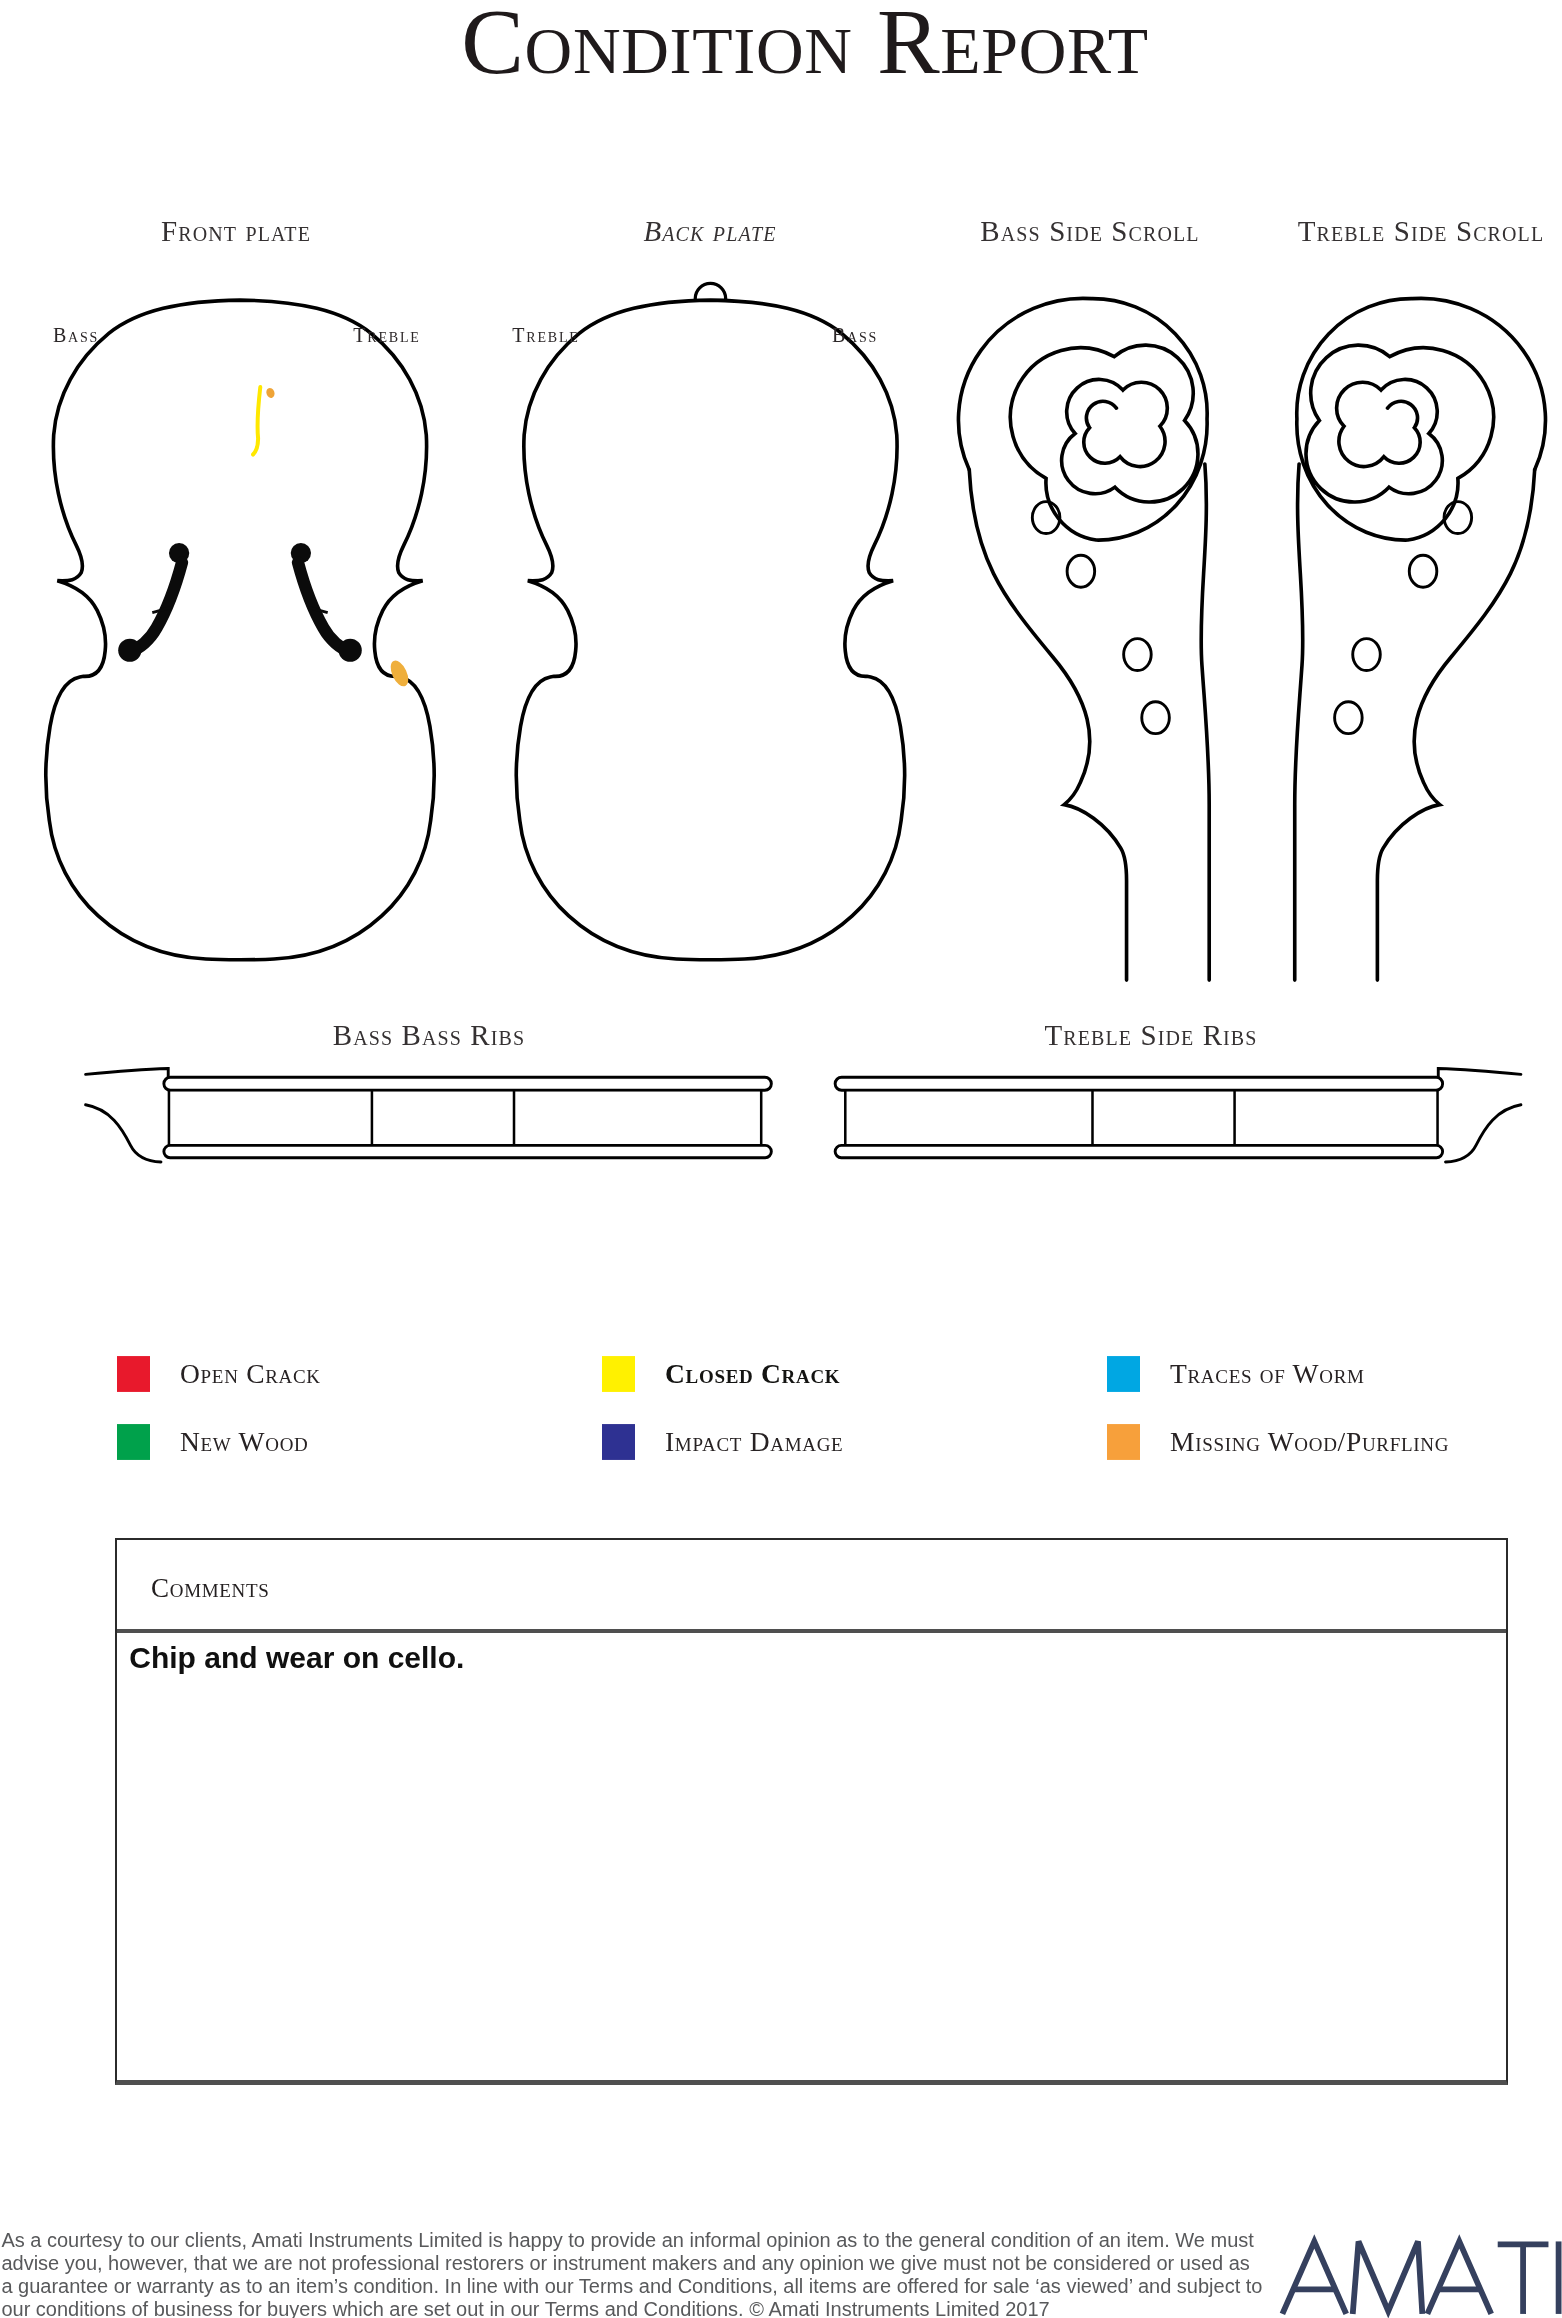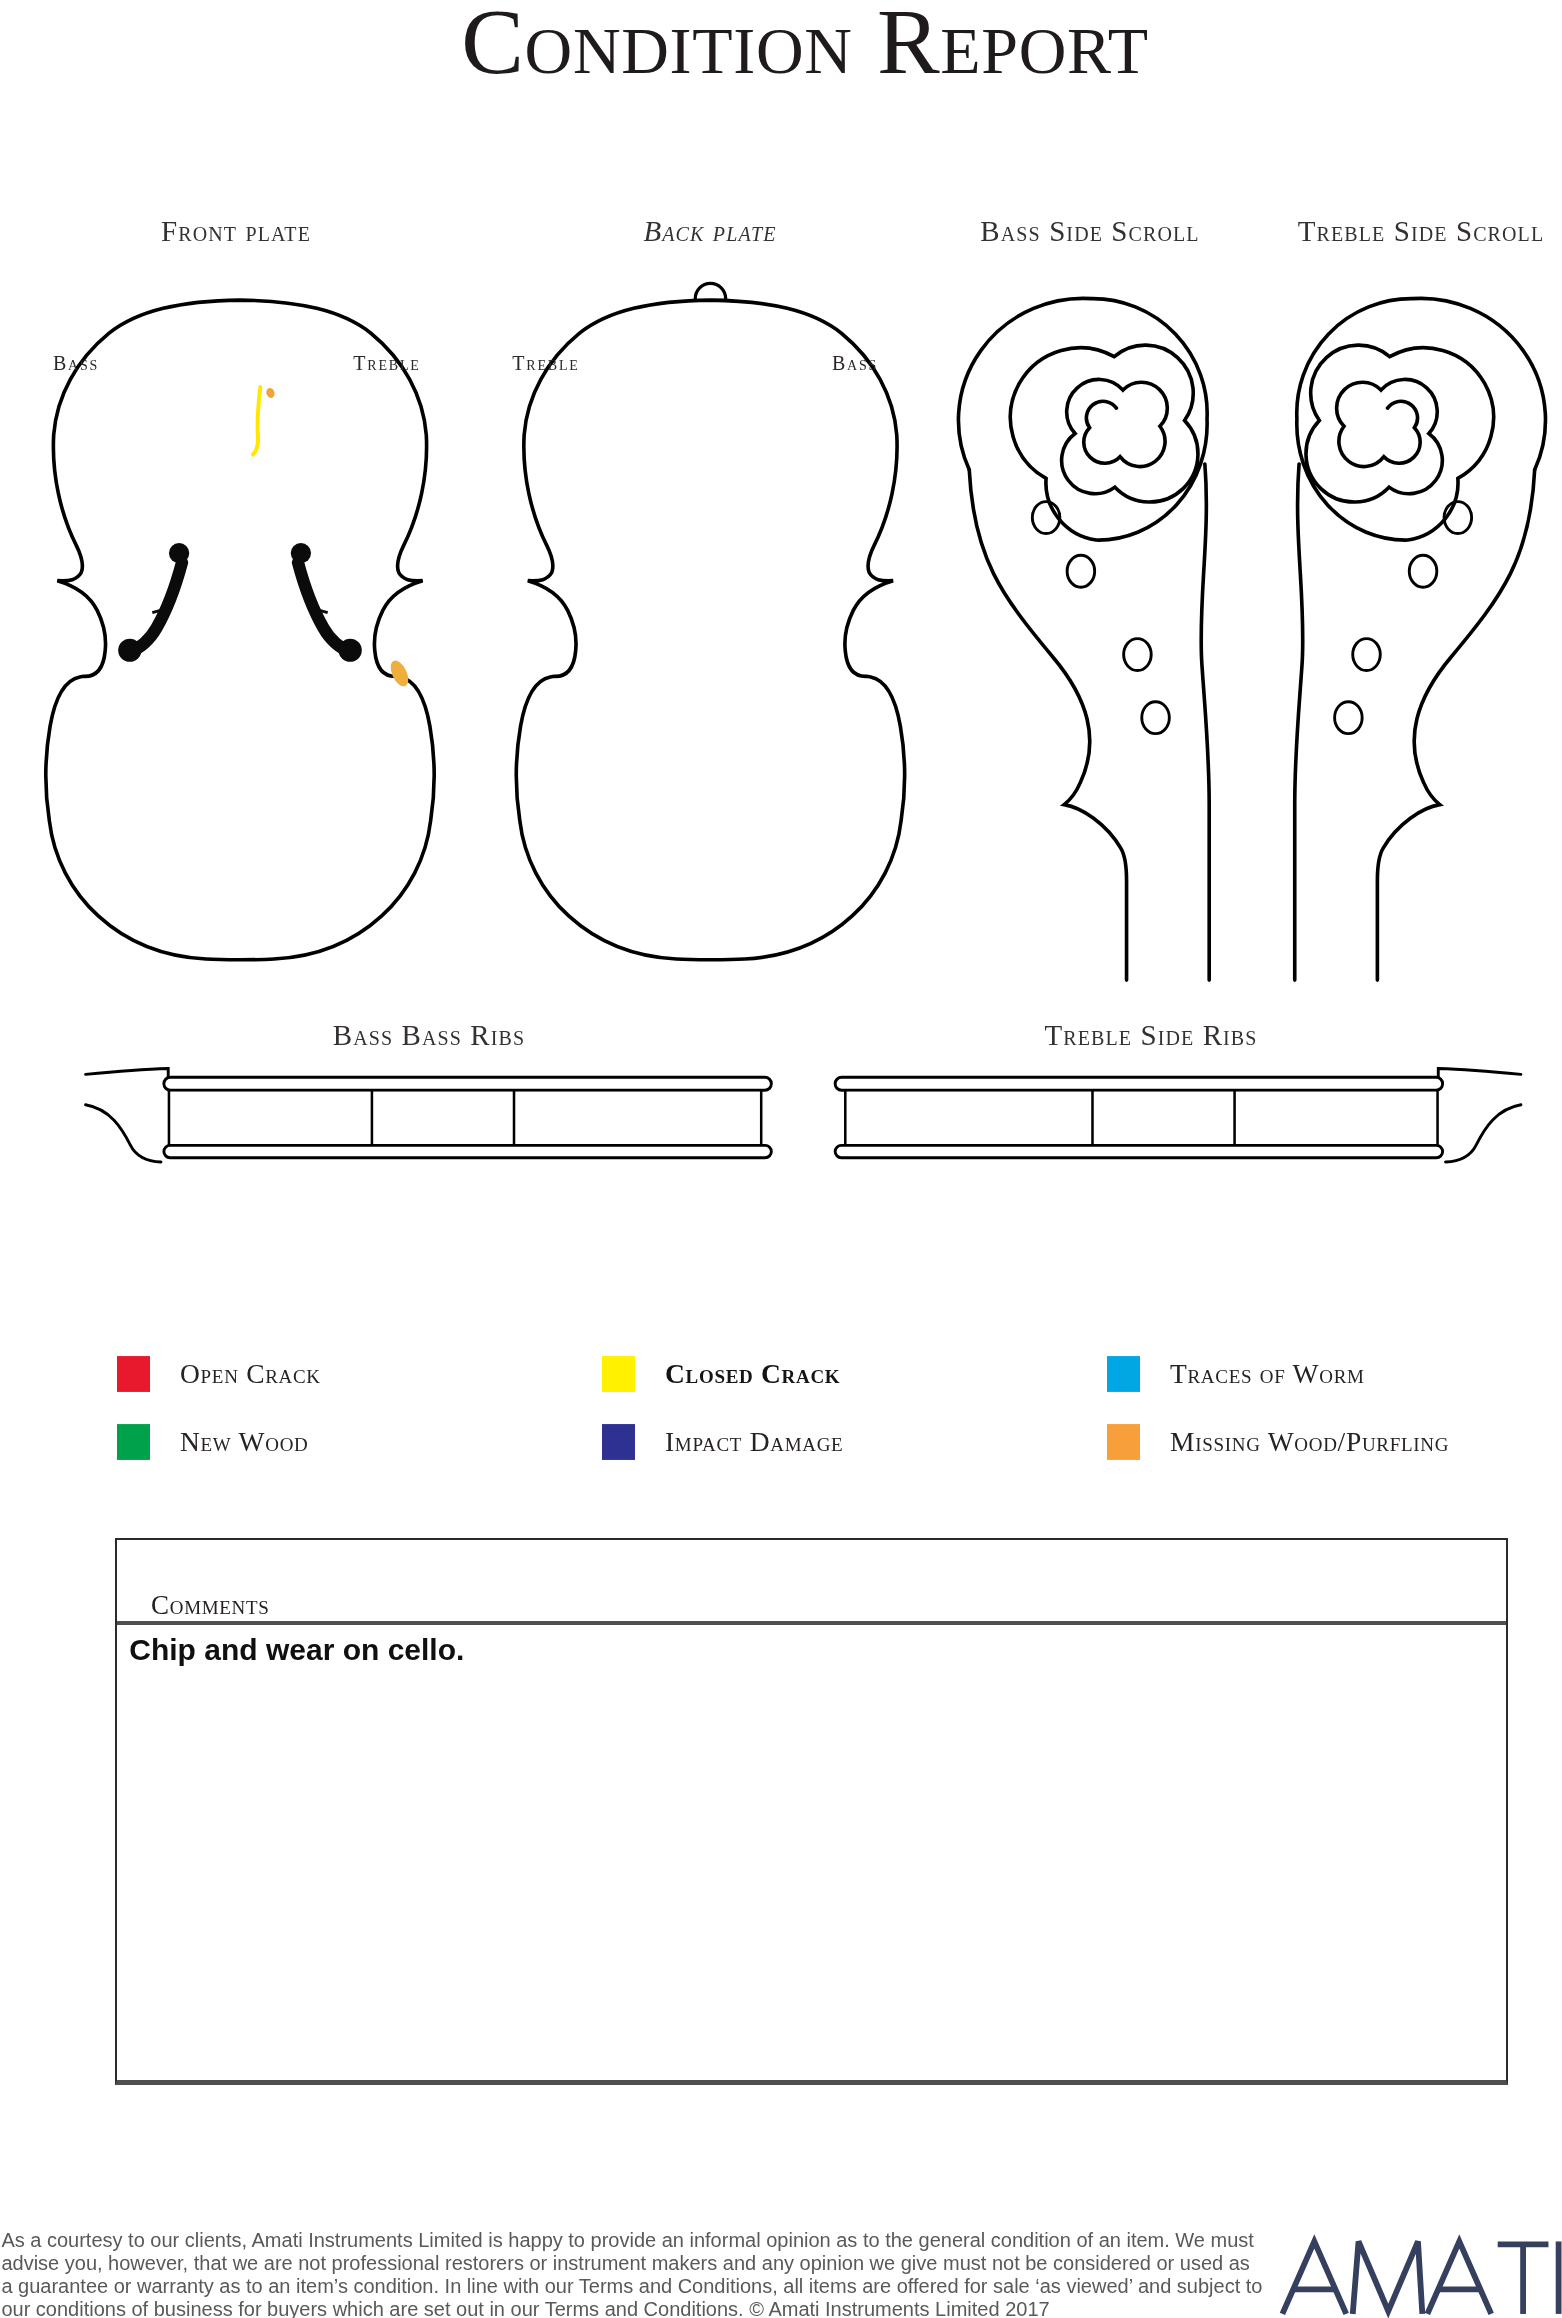--- a/index.html
+++ b/index.html
@@ -4,29 +4,29 @@
 <style>
   html,body{margin:0;padding:0;background:#ffffff;}
   #page{position:relative;width:1563px;height:2319px;background:#fff;overflow:hidden;
         font-family:"Liberation Serif", serif;color:#231f20;}
   svg.draw{position:absolute;left:0;top:0;z-index:1;}
   .txt{position:absolute;z-index:2;white-space:nowrap;}
   .center{transform:translateX(-50%);}
   .main-title{top:-13px;font-size:94px;font-variant:small-caps;letter-spacing:0.7px;color:#1f1a1b;}
   .hdr{top:215px;font-size:29px;font-variant:small-caps;letter-spacing:1.1px;color:#353132;}
   .hdr2{top:1019px;font-size:29px;font-variant:small-caps;letter-spacing:1.1px;color:#353132;}
-  .side-label{top:352px;font-size:20px;font-variant:small-caps;letter-spacing:1.8px;color:#2c2728;}
+  .side-label{top:324px;font-size:20px;font-variant:small-caps;letter-spacing:1.8px;color:#2c2728;}
   .legend-item{position:absolute;z-index:2;display:flex;align-items:center;gap:30px;height:36px;}
   .legend-item .lab{font-size:27.5px;font-variant:small-caps;letter-spacing:0.7px;color:#272223;white-space:nowrap;}
   .legend-item .lab.bold{font-weight:700;color:#141412;}
   .sw{flex:0 0 auto;display:block;}
   #comments-box{position:absolute;z-index:2;left:115px;top:1538px;width:1393px;height:547px;
     box-sizing:border-box;border:2.2px solid #2b2b2b;border-bottom:5px solid #4f4f4f;background:#fff;}
-  #comments-head{height:81px;display:flex;align-items:flex-end;padding-left:34px;
-    border-bottom:4.3px solid #4f4f4f;box-sizing:content-box;}
+  #comments-head{height:81px;display:flex;align-items:center;padding-left:34px;
+    border-bottom:4.3px solid #4f4f4f;box-sizing:content-box;margin-top:8px;}
   #comments-title{font-size:27px;font-variant:small-caps;letter-spacing:0.7px;color:#242021;}
   #comments-body{padding:4.3px 14.5px 0 12.3px;font-family:"Liberation Sans", sans-serif;
     font-size:30px;line-height:41px;color:#101010;font-weight:700;}
   #comments-body div{font-weight:600;}
   #footer{position:absolute;z-index:2;left:1.4px;top:2229px;font-family:"Liberation Sans", sans-serif;
     font-size:20px;line-height:23px;color:#58595b;font-weight:400;}
 </style>
 </head>
 <body>
 

